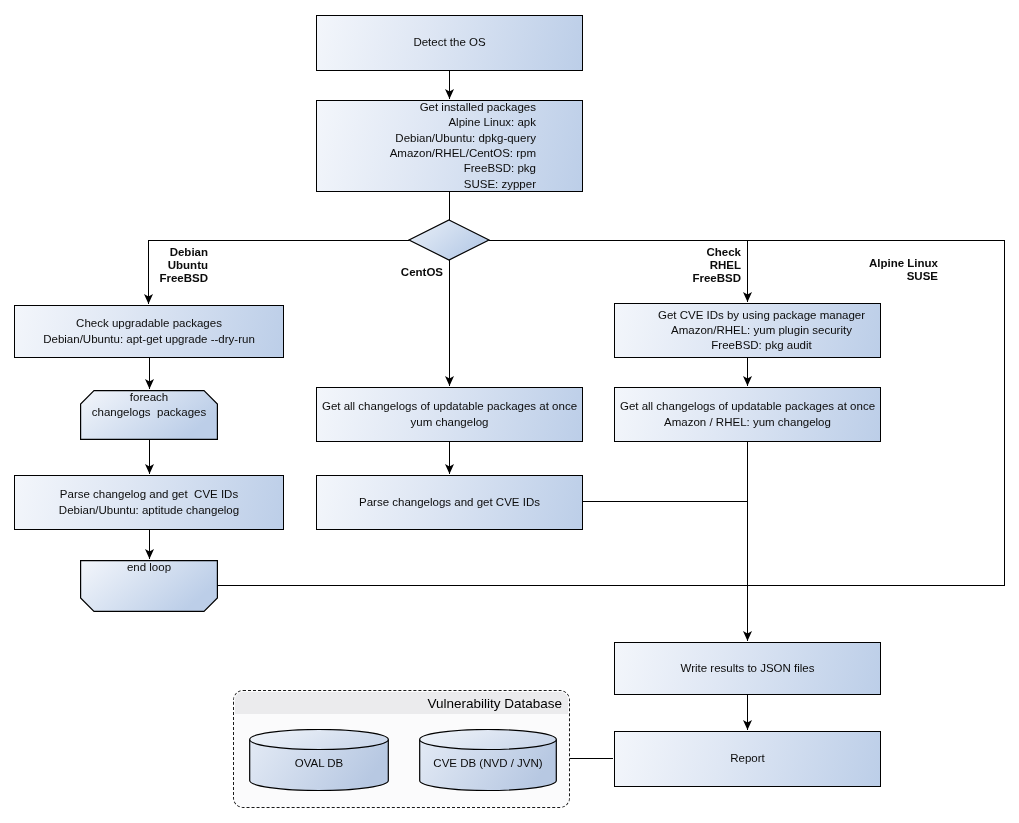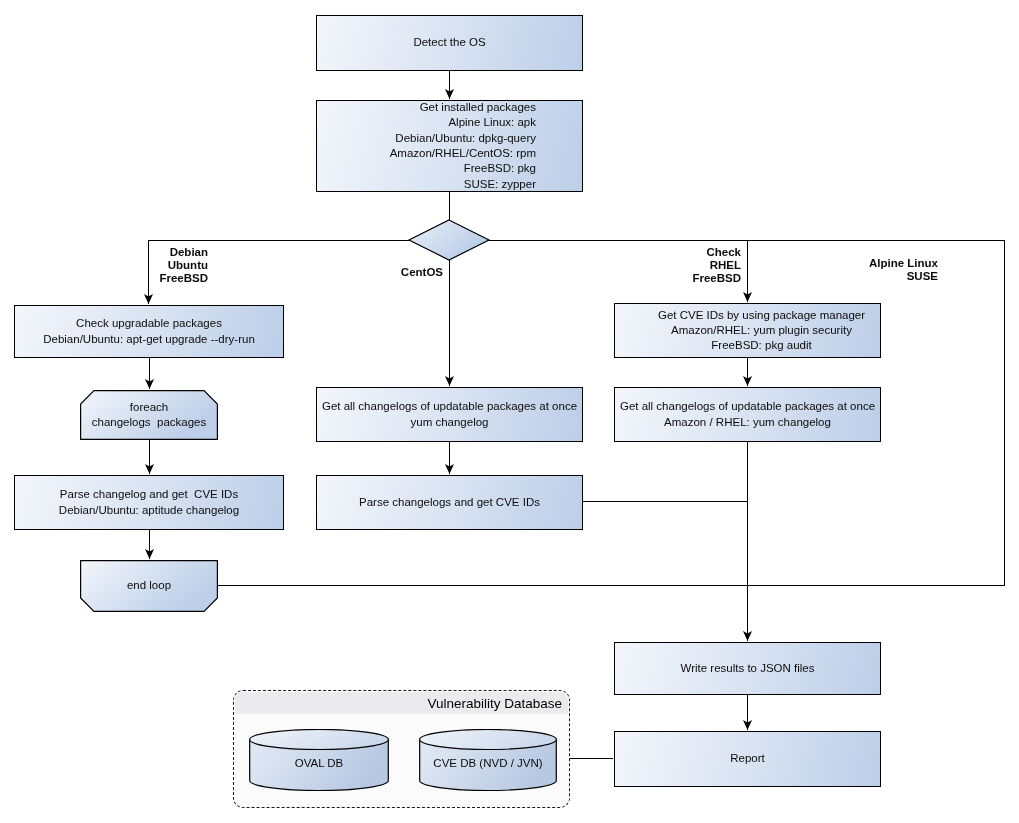--- a/index.html
+++ b/index.html
@@ -11,21 +11,21 @@
   .node {
     position:absolute; box-sizing:border-box; border:1px solid #000;
     background:linear-gradient(103deg,#f3f6fb 0%,#dfe7f4 40%,#bccee8 100%);
     display:flex; flex-direction:column; justify-content:center; align-items:center;
     font-size:11.5px;
   }
   .node .line { white-space:pre; line-height:15.3px; }
   .node.align-right { align-items:flex-end; padding-right:46px; }
   .shape { position:absolute; }
   .shape-label {
-    position:absolute; display:flex; flex-direction:column; justify-content:center; align-items:center;
+    position:absolute; display:flex; flex-direction:column; align-items:center;
     font-size:11.5px; pointer-events:none;
   }
   .shape-label .line { white-space:pre; line-height:15.3px; }
   .edge-label { position:absolute; font-size:11.5px; line-height:13.2px; text-align:right;font-weight:bold; }
   .edge-label .line { white-space:pre; }
   .group {
     position:absolute; box-sizing:border-box; border:1.4px dashed #1b1b1b; border-radius:10px;
     background:#fbfbfc;
   }
   .group-header {

